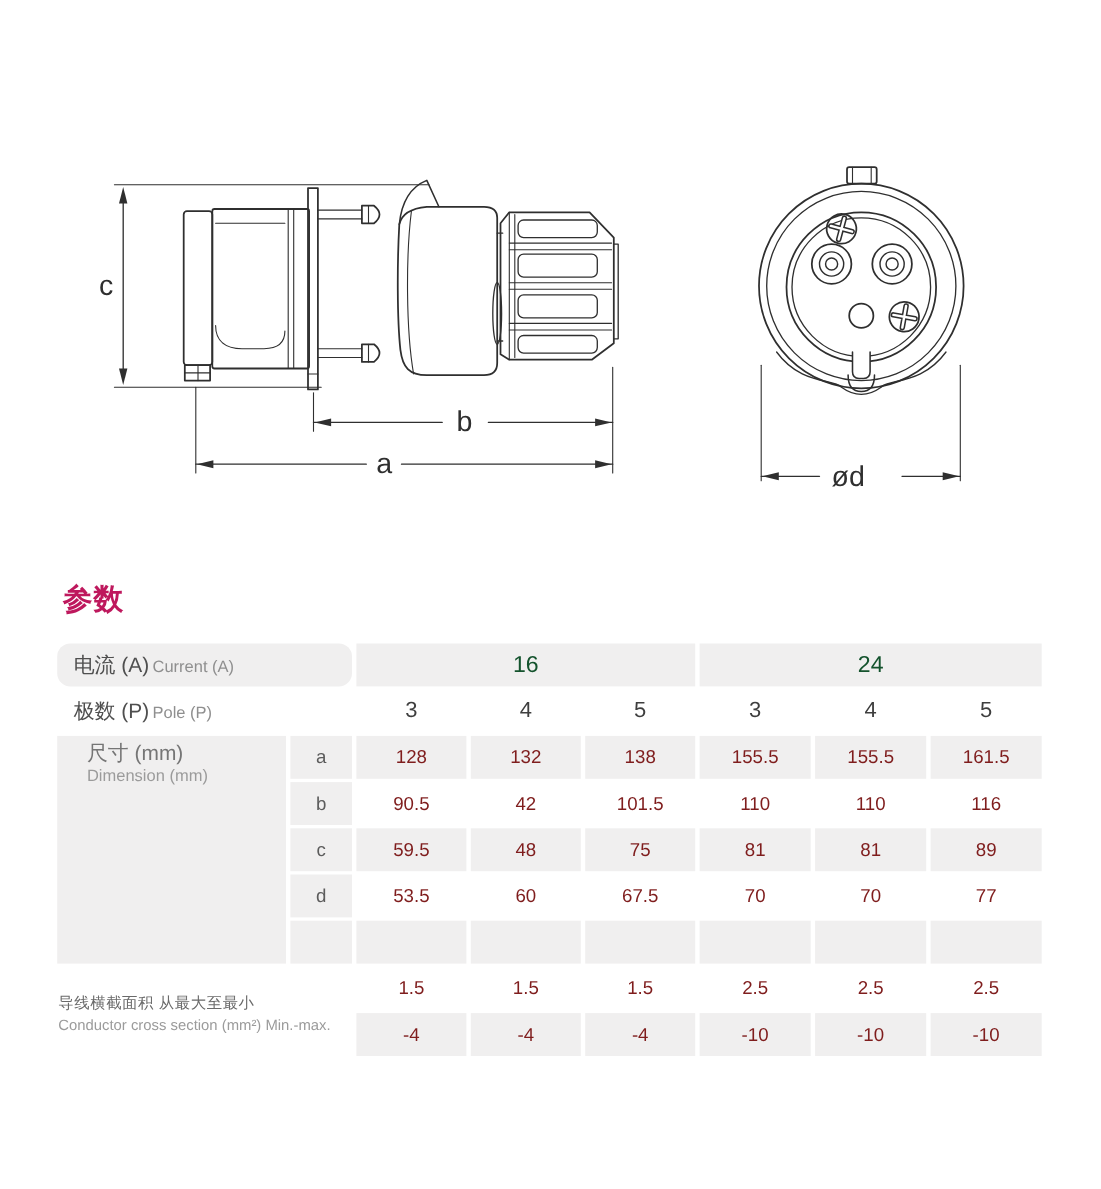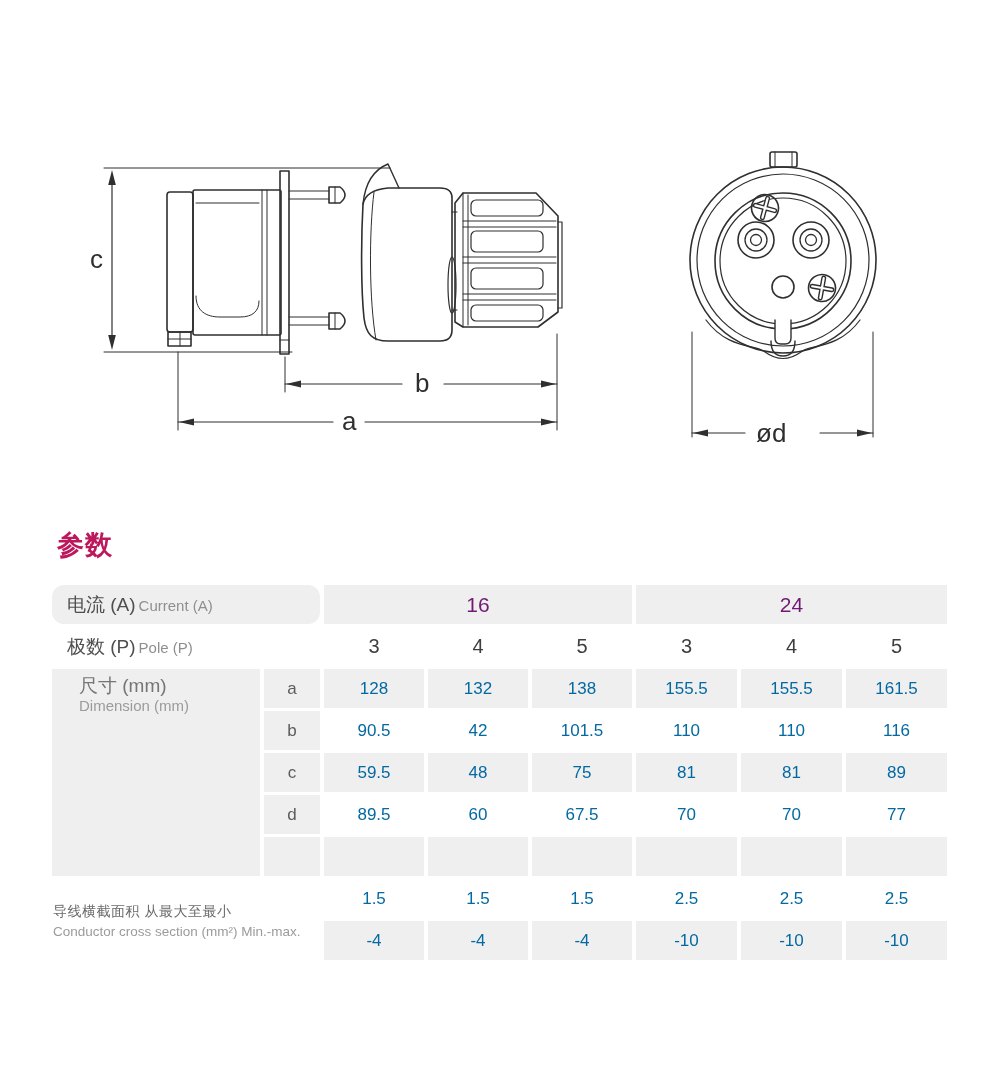--- a/index.html
+++ b/index.html
@@ -11,27 +11,27 @@
   .heading{position:absolute;left:57px;top:527px;font-size:27px;font-weight:bold;
            color:#be185d;letter-spacing:1px;}
 
   table.params{position:absolute;left:48px;top:582px;border-collapse:separate;
                border-spacing:4px 3px;table-layout:fixed;}
   table.params td{height:37px;overflow:hidden;white-space:nowrap;}
   .g{background:#f0efef;}
   .lbl{text-align:left;padding-left:15px;border-radius:12px;}
   .cn{font-size:19px;color:#4f4f4f;}
   .en{font-size:15px;color:#8f8f8f;margin-left:3px;}
-  .ghead{font-size:21px;color:#701a75;text-align:center;}
+  .ghead{font-size:21px;color:#14532d;text-align:center;}
   .phead{font-size:20px;color:#3e3e3e;text-align:center;}
   .dimlbl{vertical-align:top;padding:6px 0 0 27px;text-align:left;}
   .cn2{font-size:19px;color:#757575;line-height:22px;}
   .en2{font-size:15px;color:#9b9b9b;line-height:18px;}
   .key{font-size:17px;color:#5c5c5c;text-align:center;}
-  .val{font-size:17px;color:#0369a1;text-align:center;}
+  .val{font-size:17px;color:#7f1d1d;text-align:center;}
   .condlbl{text-align:left;vertical-align:middle;}
   .cn3{font-size:14px;color:#6a6a6a;letter-spacing:0.5px;line-height:24px;}
   .en3{font-size:13.5px;color:#9b9b9b;line-height:17px;}
 
   svg text{font-family:"Liberation Sans","DejaVu Sans",sans-serif;fill:#2f2f2f;}
 </style>
 </head>
 <body>
 
 <div class="page">
@@ -228,21 +228,21 @@
       <td class="val g">59.5</td>
       <td class="val g">48</td>
       <td class="val g">75</td>
       <td class="val g">81</td>
       <td class="val g">81</td>
       <td class="val g">89</td>
     </tr>
 
     <tr>
       <td class="key g">d</td>
-      <td class="val">89.5</td>
+      <td class="val">53.5</td>
       <td class="val">60</td>
       <td class="val">67.5</td>
       <td class="val">70</td>
       <td class="val">70</td>
       <td class="val">77</td>
     </tr>
 
     <tr>
       <td class="key g"></td>
       <td class="val g"></td>

